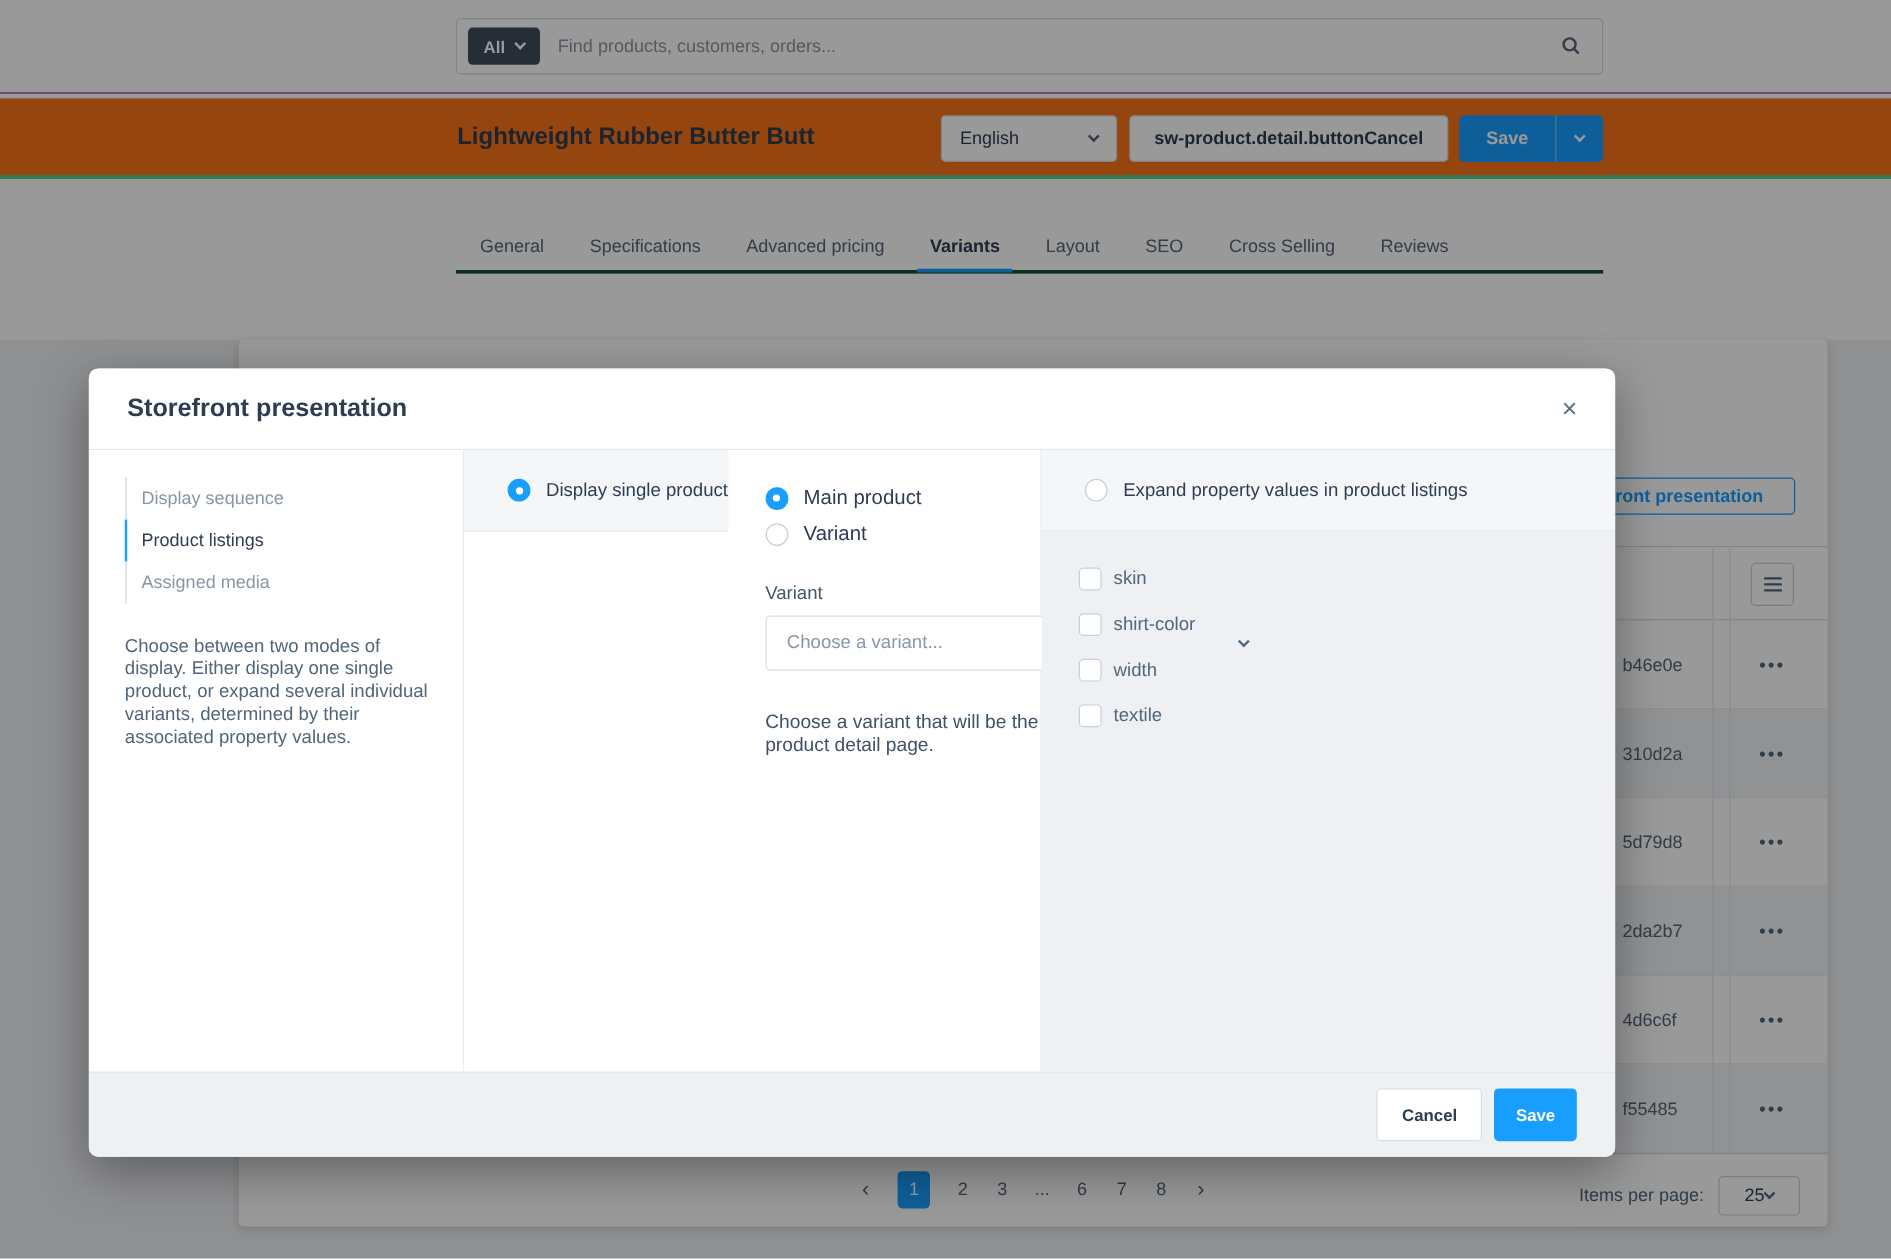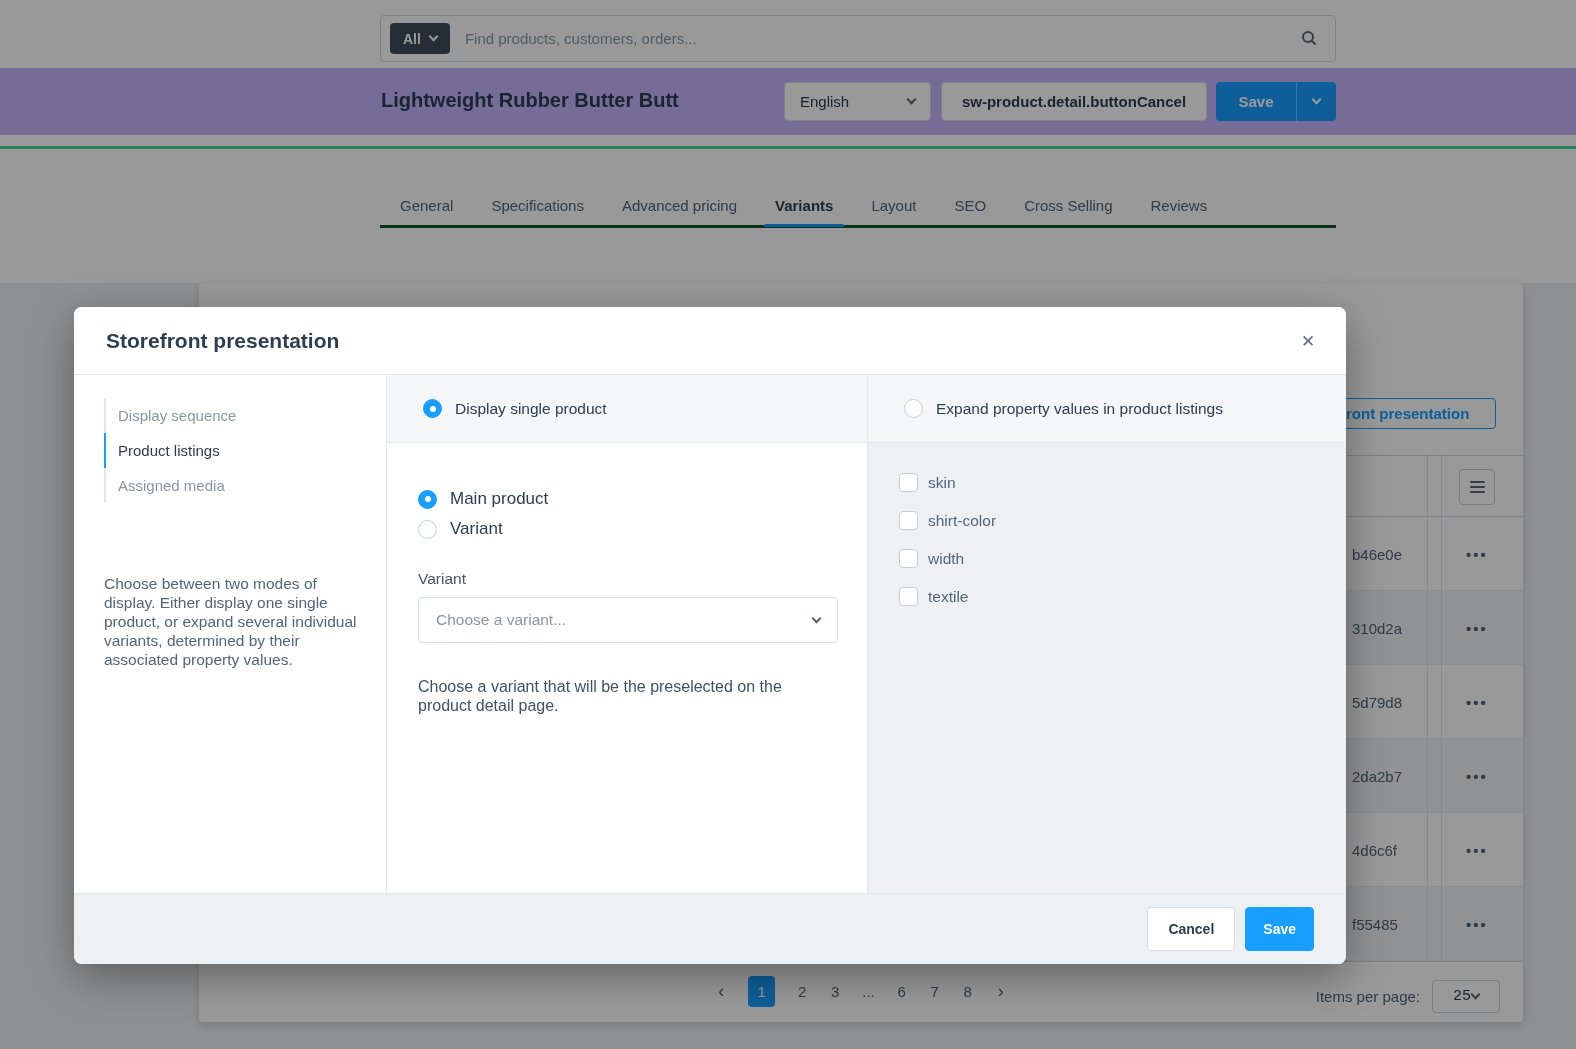--- a/index.html
+++ b/index.html
@@ -8,21 +8,21 @@
 
   
   .topbar { position:absolute; left:0; top:0; right:0; height:78px; background:#fff; border-bottom:1px solid #a21caf; }
   .searchbox { position:absolute; left:380px; top:15px; width:956px; height:47px; background:#fff;
                border:1px solid #d4dae1; border-radius:4px; display:flex; align-items:center; }
   .scope-pill { margin-left:9px; height:31px; background:#3e4c5a; border-radius:4px; color:#fff;
                 display:flex; align-items:center; gap:9px; padding:0 13px; font-size:14px; font-weight:bold; }
   .search-ph { margin-left:15px; color:#8a97a5; font-size:15px; }
   .search-ic { position:absolute; right:16px; top:13px; }
 
-  .smartbar { position:absolute; left:0; top:68px; right:0; height:67px; background:#c4b5fd; }
+  .smartbar { position:absolute; left:0; top:82px; right:0; height:67px; background:#f97316; }
   .prod-title { position:absolute; left:381px; top:21px; font-size:20px; font-weight:bold; color:#2e3d52; }
   .lang-select { position:absolute; left:784px; top:14px; width:147px; height:39px; background:#fff;
                  border:1px solid #d4dae1; border-radius:4px; display:flex; align-items:center;
                  justify-content:space-between; padding:0 15px; font-size:15px; color:#2e3d52; cursor:pointer; }
   .cancel-btn { position:absolute; left:941px; top:14px; width:266px; height:39px; background:#fff;
                 border:1px solid #d4dae1; border-radius:4px; font-size:15px; font-weight:bold; color:#2e3d52;
                 display:flex; align-items:center; justify-content:center; cursor:pointer; }
   .save-split { position:absolute; left:1216px; top:14px; width:120px; height:39px; background:#189eff;
                 border-radius:4px; display:flex; color:#fff; cursor:pointer; }
   .save-main { flex:1; display:flex; align-items:center; justify-content:center; font-size:15px; font-weight:bold;
@@ -58,39 +58,39 @@
            justify-content:center; color:#52667a; font-size:15px; font-weight:bold; letter-spacing:2px; cursor:pointer; }
   .colline { position:absolute; top:172px; height:506px; width:1px; background:#e2e7ec; }
   .pagband { position:absolute; left:0; right:0; top:678px; height:61px; border-top:1px solid #d4dae1; }
   .pager { position:absolute; left:0; right:0; top:14px; display:flex; justify-content:center; align-items:center; gap:21px; }
   .pg { min-width:12px; text-align:center; font-size:15px; color:#52667a; cursor:pointer; }
   .pg.arrow { font-size:18px; line-height:15px; }
   .pg.active { background:#189eff; color:#fff; border-radius:4px; min-width:27px; padding:7px 0; }
   .ipp-label { position:absolute; right:103px; top:26px; font-size:15px; color:#52667a; }
   .ipp-select { position:absolute; right:23px; top:18px; width:68px; height:33px; border:1px solid #c9d1d9;
                 border-radius:4px; background:#fff; display:flex; align-items:center; justify-content:center;
-                gap:1px; font-size:15px; color:#2e3d52; cursor:pointer;font-family:Liberation Mono, monospace; }
+                gap:1px; font-size:15px; color:#2e3d52; cursor:pointer; }
 
   .overlay { position:absolute; inset:0; background:rgba(0,0,0,.4); z-index:5; }
 
   
   .modal { position:absolute; left:74px; top:307px; width:1272px; height:657px; z-index:10; border-radius:8px;
            box-shadow:0 12px 40px rgba(0,0,0,.35); display:flex; flex-direction:column; overflow:hidden; background:#fff; }
   .m-header { height:68px; background:#fff; border-bottom:1px solid #e3e8ed; position:relative; flex:none;
               display:flex; align-items:center; padding-left:32px; }
   .m-title { font-size:21px; font-weight:bold; color:#2e3d52; }
   .m-close { position:absolute; right:26px; top:22px; font-size:17px; color:#5d7186; cursor:pointer;
              width:24px; height:24px; display:flex; align-items:center; justify-content:center; }
   .m-body { flex:1; display:flex; min-height:0; }
   .m-side { width:313px; flex:none; background:#fff; border-right:1px solid #e3e8ed; padding:23px 0 0 30px; }
   .m-nav-item { border-left:2px solid #e0e6eb; padding:9px 0 9px 12px; font-size:15px; color:#8a96a3;
                 cursor:pointer; width:240px; }
   .m-nav-item.active { border-left-color:#189eff; color:#2e3d52; }
-  .m-desc { margin-top:71px; width:258px; font-size:15.5px; line-height:19px; color:#52667a; }
-  .m-mid { width:481px; flex:none; border-right:1px solid #e3e8ed; display:flex; flex-direction:column; background:#fff;gap:16px; }
+  .m-desc { margin-top:26px; width:258px; font-size:15.5px; line-height:19px; color:#52667a; }
+  .m-mid { width:481px; flex:none; border-right:1px solid #e3e8ed; display:flex; background:#fff; }
   .m-band { height:68px; flex:none; background:#f4f6f8; border-bottom:1px solid #e3e8ed;
             display:flex; align-items:center; gap:13px; padding-left:36px; font-size:15.5px; color:#2e3d52; }
   .m-mid-content { padding:30px 0 0 31px; }
   .radio-row { display:flex; align-items:center; gap:13px; font-size:17px; color:#2e3d52; cursor:pointer; }
   .radio-row + .radio-row { margin-top:10px; }
   .radio { width:19px; height:19px; border:1px solid #c6d0da; border-radius:50%; background:#fff; flex:none; position:relative; }
   .radio.on { background:#189eff; border-color:#189eff; }
   .radio.on::after { content:""; position:absolute; left:5.5px; top:5.5px; width:6px; height:6px; background:#fff; border-radius:50%; }
   .field-label { margin-top:31px; font-size:15.5px; color:#44566c; }
   .variant-select { margin-top:9px; width:420px; height:46px; border:1px solid #d8dee5; border-radius:4px;

